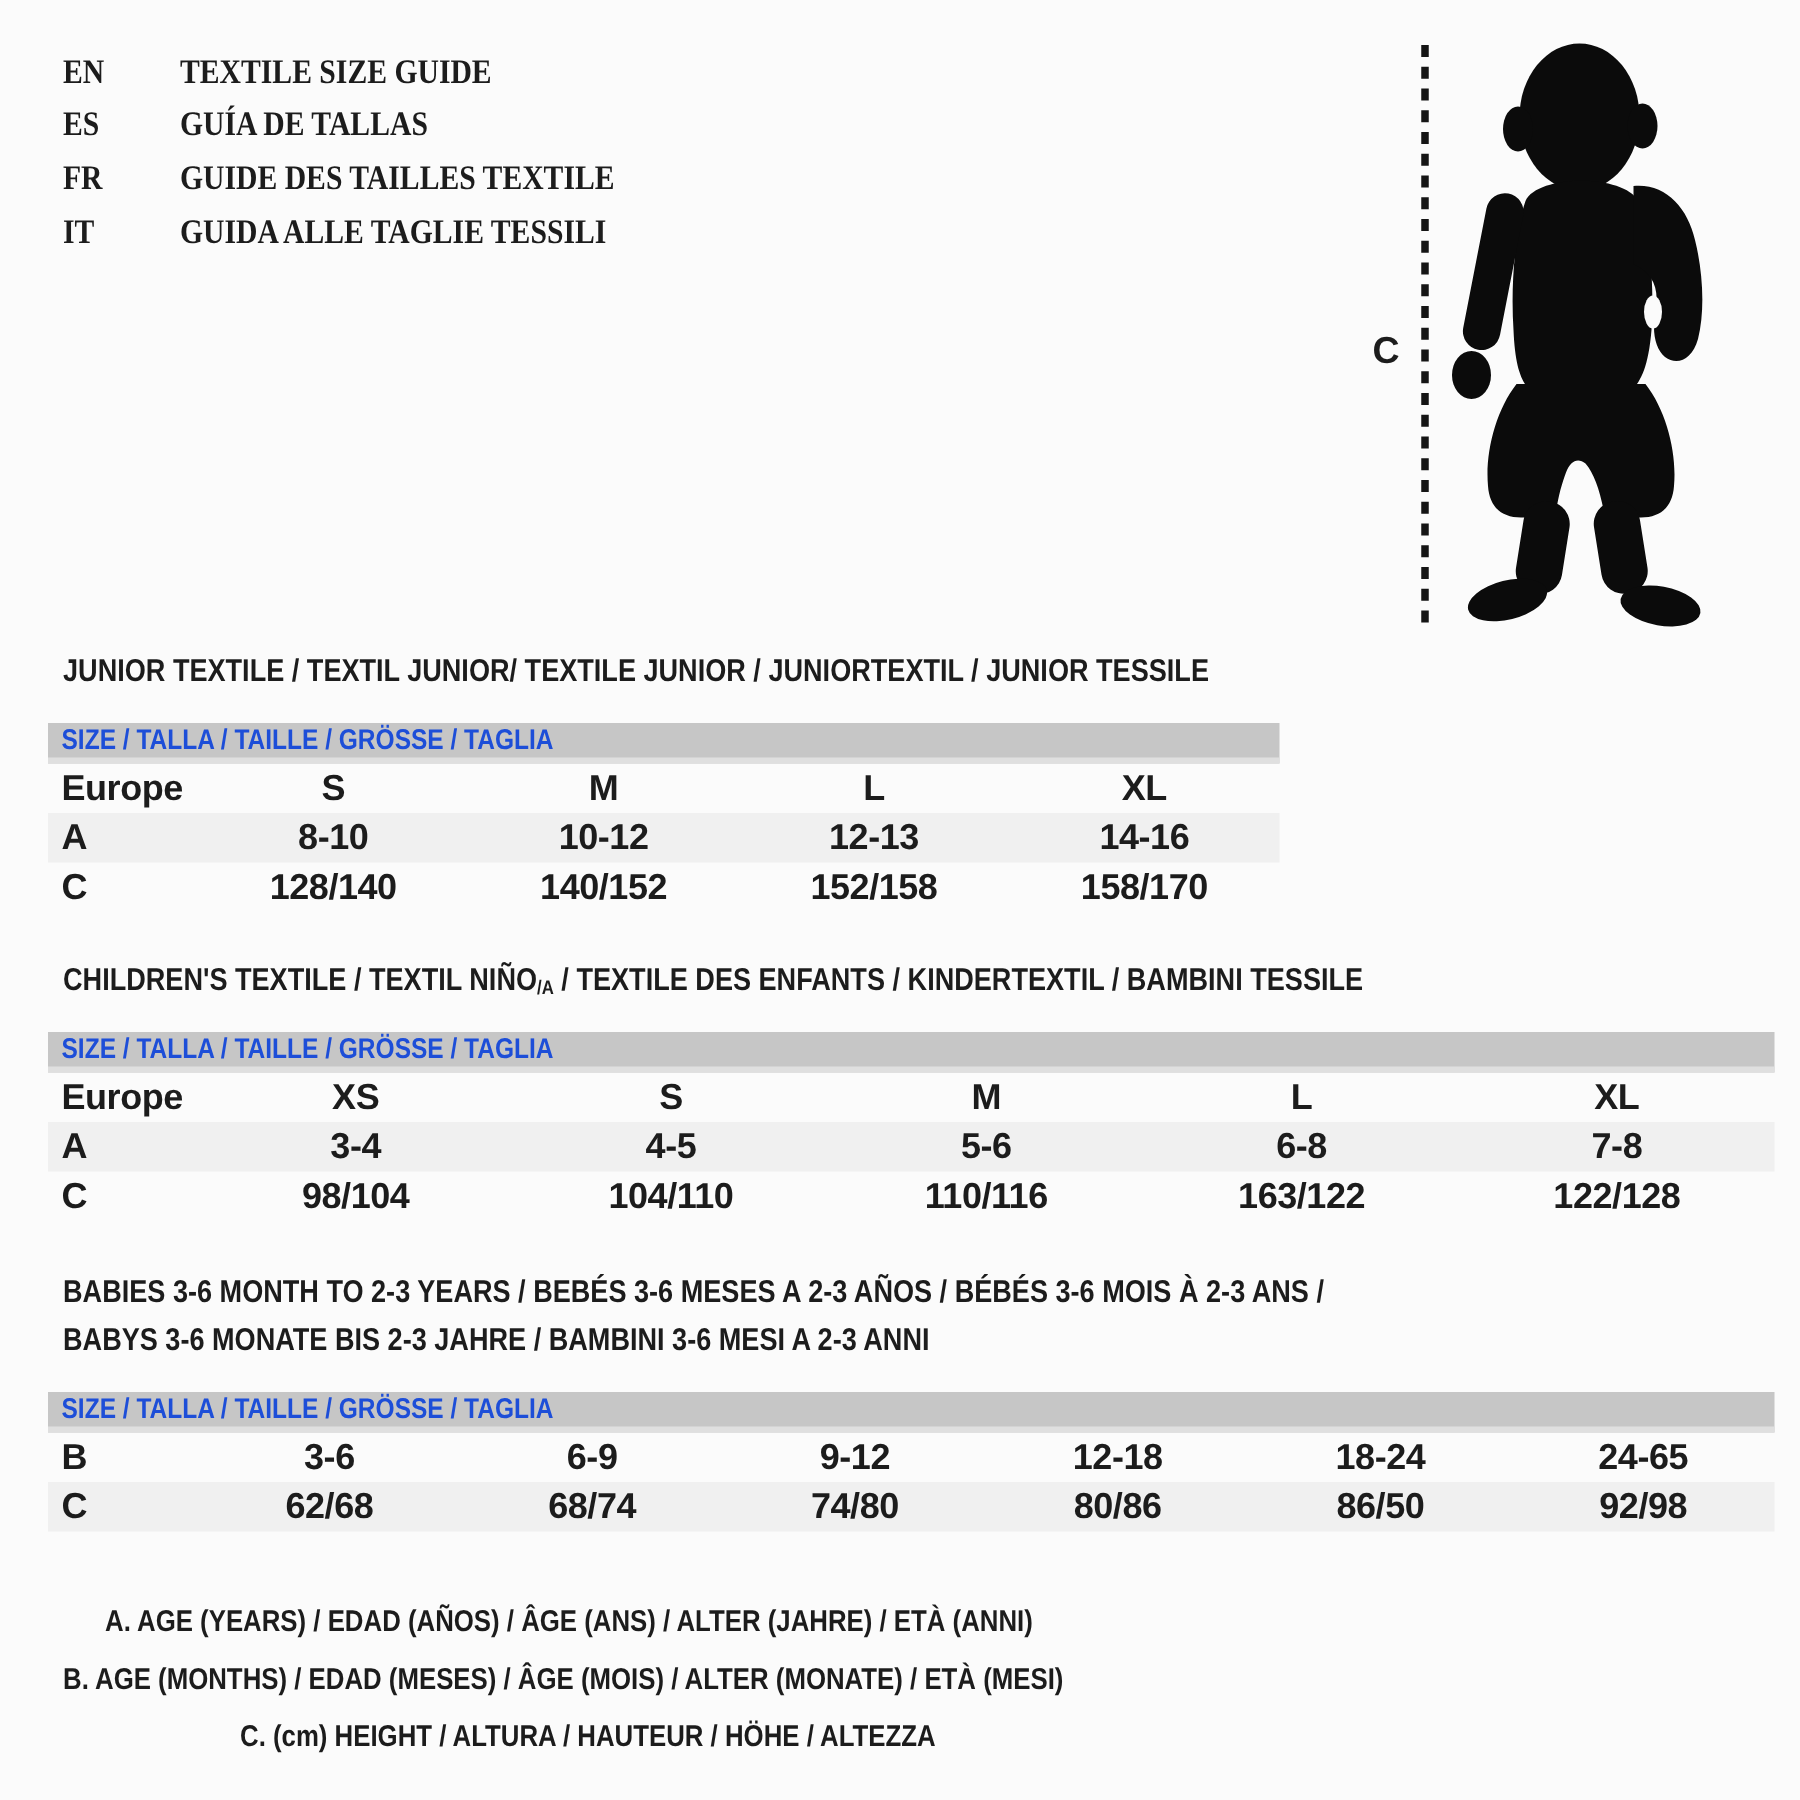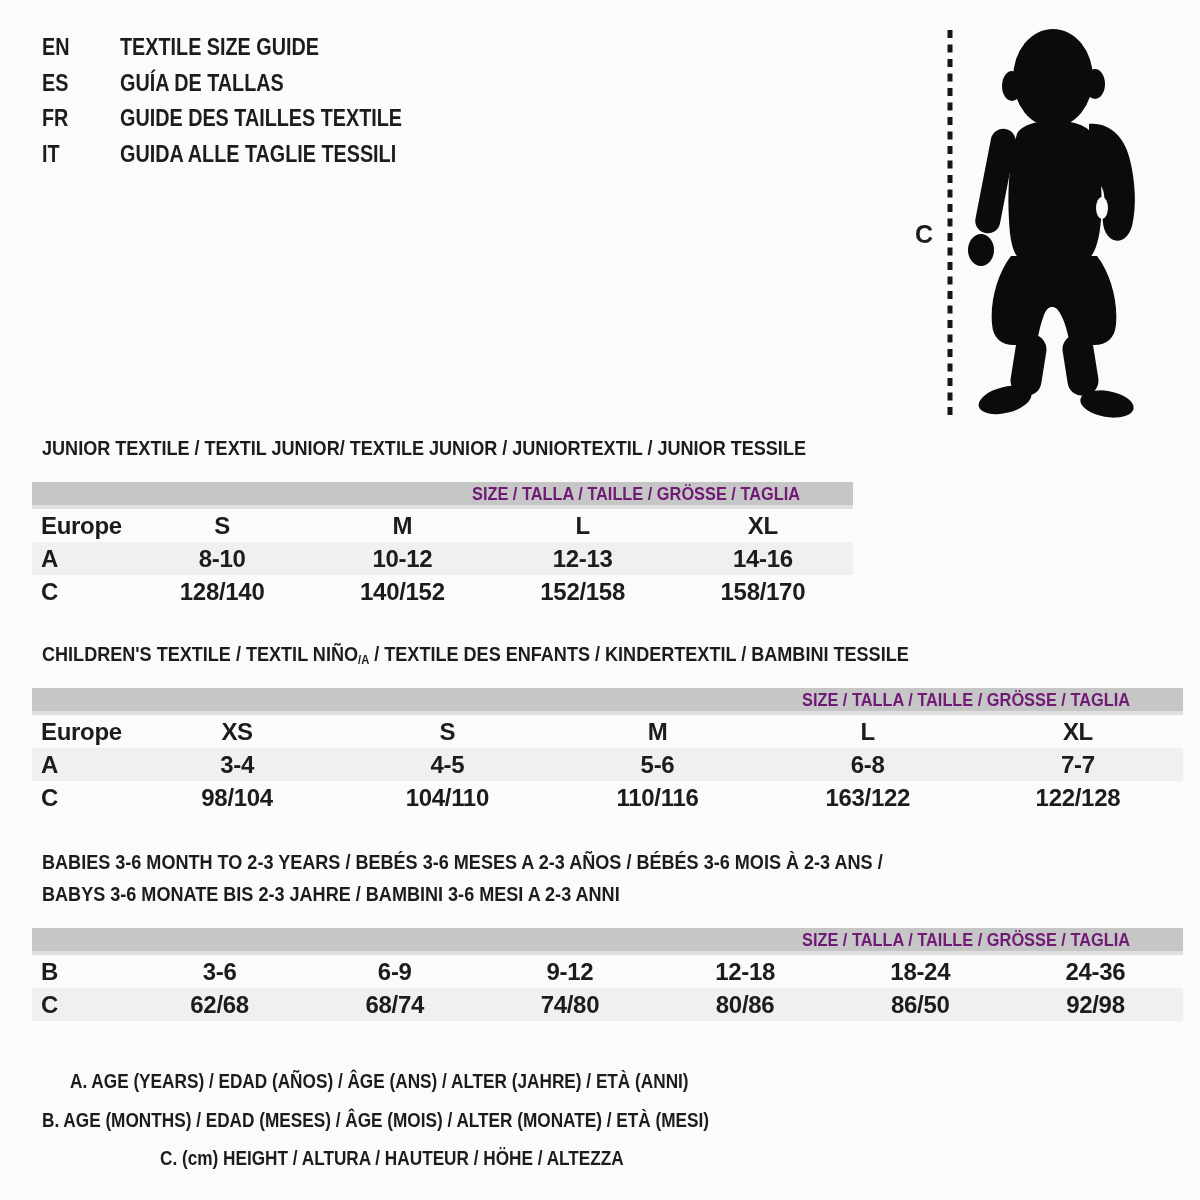--- a/index.html
+++ b/index.html
@@ -18,20 +18,21 @@
     transform: scaleX(0.86);
     transform-origin: 0 50%;
     white-space: nowrap;
   }
 
   
   .header-block {
     position: absolute;
     left: 42px;
     top: 30px;
+    font-family: Liberation Serif, serif;
   }
   .lang-row {
     display: flex;
     height: 35.6px;
     align-items: center;
     font-size: 23px;
     font-weight: bold;
   }
   .lang-code { width: 78px; }
 
@@ -69,22 +70,21 @@
   
   .size-table { position: absolute; }
   .thead {
     background: #c6c6c6;
     border-bottom: 4px solid #dfdfdf;
     height: 23px;
     line-height: 23px;
     padding-left: 9px;
     font-size: 19px;
     font-weight: bold;
-    color: #701a75;
-    text-align: right;
+    color: #1d4ed8;
   }
   .trow {
     display: flex;
     height: 33px;
     align-items: center;
     font-size: 24px;
     font-weight: bold;
   }
   .trow.shaded { background: #f0f0f0; }
   .tlabel {
@@ -204,21 +204,21 @@
     <div class="tcell">M</div>
     <div class="tcell">L</div>
     <div class="tcell">XL</div>
   </div>
   <div class="trow shaded">
     <div class="tlabel">A</div>
     <div class="tcell">3-4</div>
     <div class="tcell">4-5</div>
     <div class="tcell">5-6</div>
     <div class="tcell">6-8</div>
-    <div class="tcell">7-7</div>
+    <div class="tcell">7-8</div>
   </div>
   <div class="trow">
     <div class="tlabel">C</div>
     <div class="tcell">98/104</div>
     <div class="tcell">104/110</div>
     <div class="tcell">110/116</div>
     <div class="tcell">163/122</div>
     <div class="tcell">122/128</div>
   </div>
 </div>
@@ -228,21 +228,21 @@
 
 <div class="size-table" style="left:32px; top:928px; width:1151px;">
   <div class="thead"><span class="cond">SIZE / TALLA / TAILLE / GRÖSSE / TAGLIA</span></div>
   <div class="trow">
     <div class="tlabel">B</div>
     <div class="tcell">3-6</div>
     <div class="tcell">6-9</div>
     <div class="tcell">9-12</div>
     <div class="tcell">12-18</div>
     <div class="tcell">18-24</div>
-    <div class="tcell">24-36</div>
+    <div class="tcell">24-65</div>
   </div>
   <div class="trow shaded">
     <div class="tlabel">C</div>
     <div class="tcell">62/68</div>
     <div class="tcell">68/74</div>
     <div class="tcell">74/80</div>
     <div class="tcell">80/86</div>
     <div class="tcell">86/50</div>
     <div class="tcell">92/98</div>
   </div>

